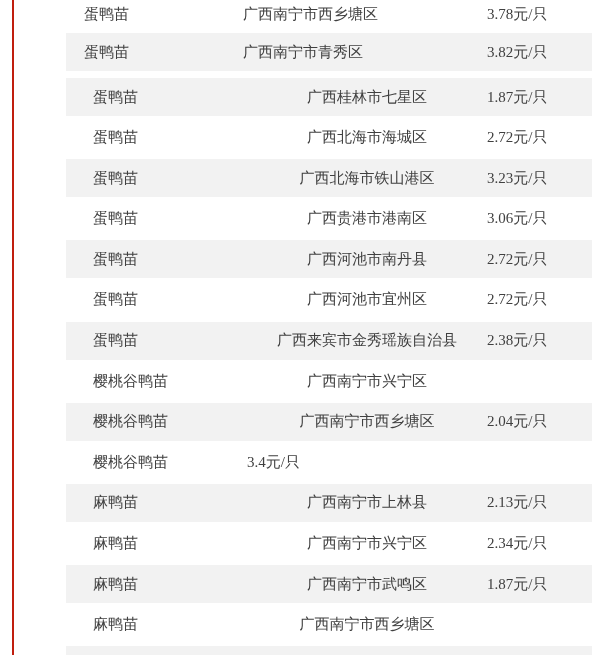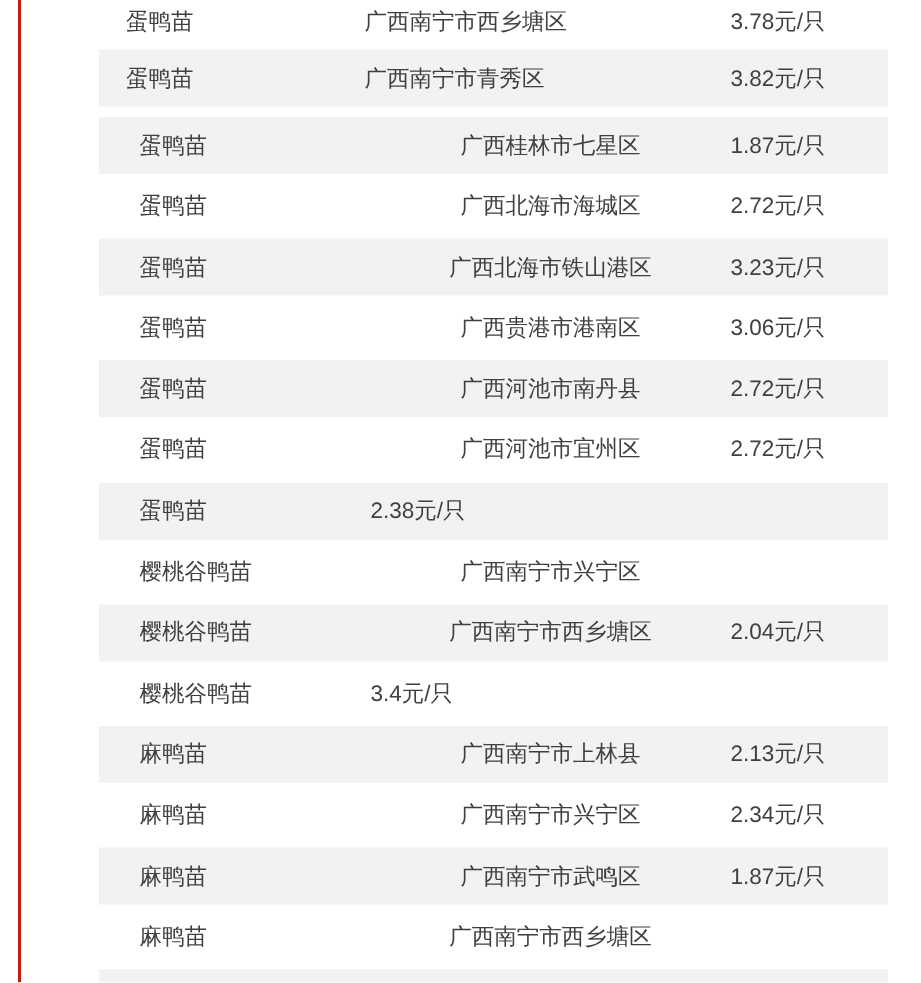--- a/index.html
+++ b/index.html
@@ -6,21 +6,21 @@
     margin: 0;
     padding: 0;
     background: #ffffff;
   }
   .screen {
     position: relative;
     width: 614px;
     height: 655px;
     background: #ffffff;
     overflow: hidden;
-    font-family: Liberation Sans, sans-serif;
+    font-family: Liberation Serif, serif;
     border-radius: 11px;
   }
   .accent-line {
     position: absolute;
     left: 12px;
     top: 0;
     width: 2px;
     height: 655px;
     background: #c01e0e;
   }
@@ -97,20 +97,21 @@
     <div class="cell c-location">广西河池市南丹县</div>
     <div class="cell c-price">2.72元/只</div>
   </div>
         <div class="row">
     <div class="cell c-breed">蛋鸭苗</div>
     <div class="cell c-location">广西河池市宜州区</div>
     <div class="cell c-price">2.72元/只</div>
   </div>
         <div class="row">
     <div class="cell c-breed">蛋鸭苗</div>
+    <div class="cell c-location">广西来宾市金秀瑶族自治县</div>
     <div class="cell c-price">2.38元/只</div>
   </div>
         <div class="row">
     <div class="cell c-breed">樱桃谷鸭苗</div>
     <div class="cell c-location">广西南宁市兴宁区</div>
   </div>
         <div class="row">
     <div class="cell c-breed">樱桃谷鸭苗</div>
     <div class="cell c-location">广西南宁市西乡塘区</div>
     <div class="cell c-price">2.04元/只</div>

